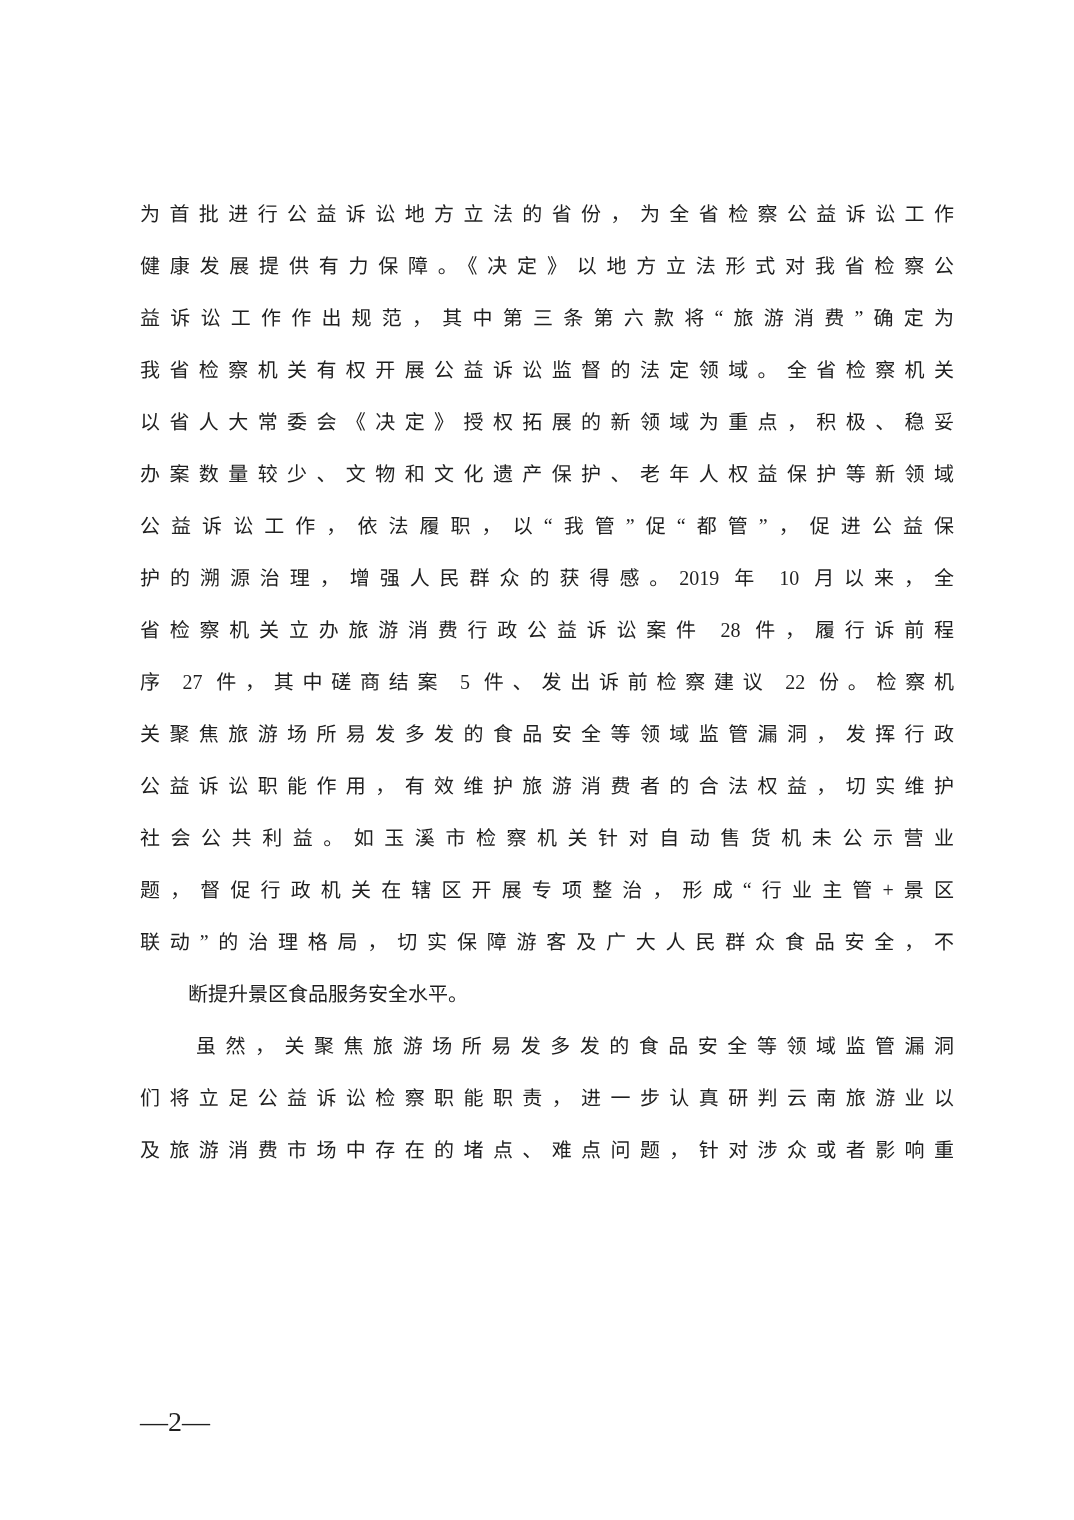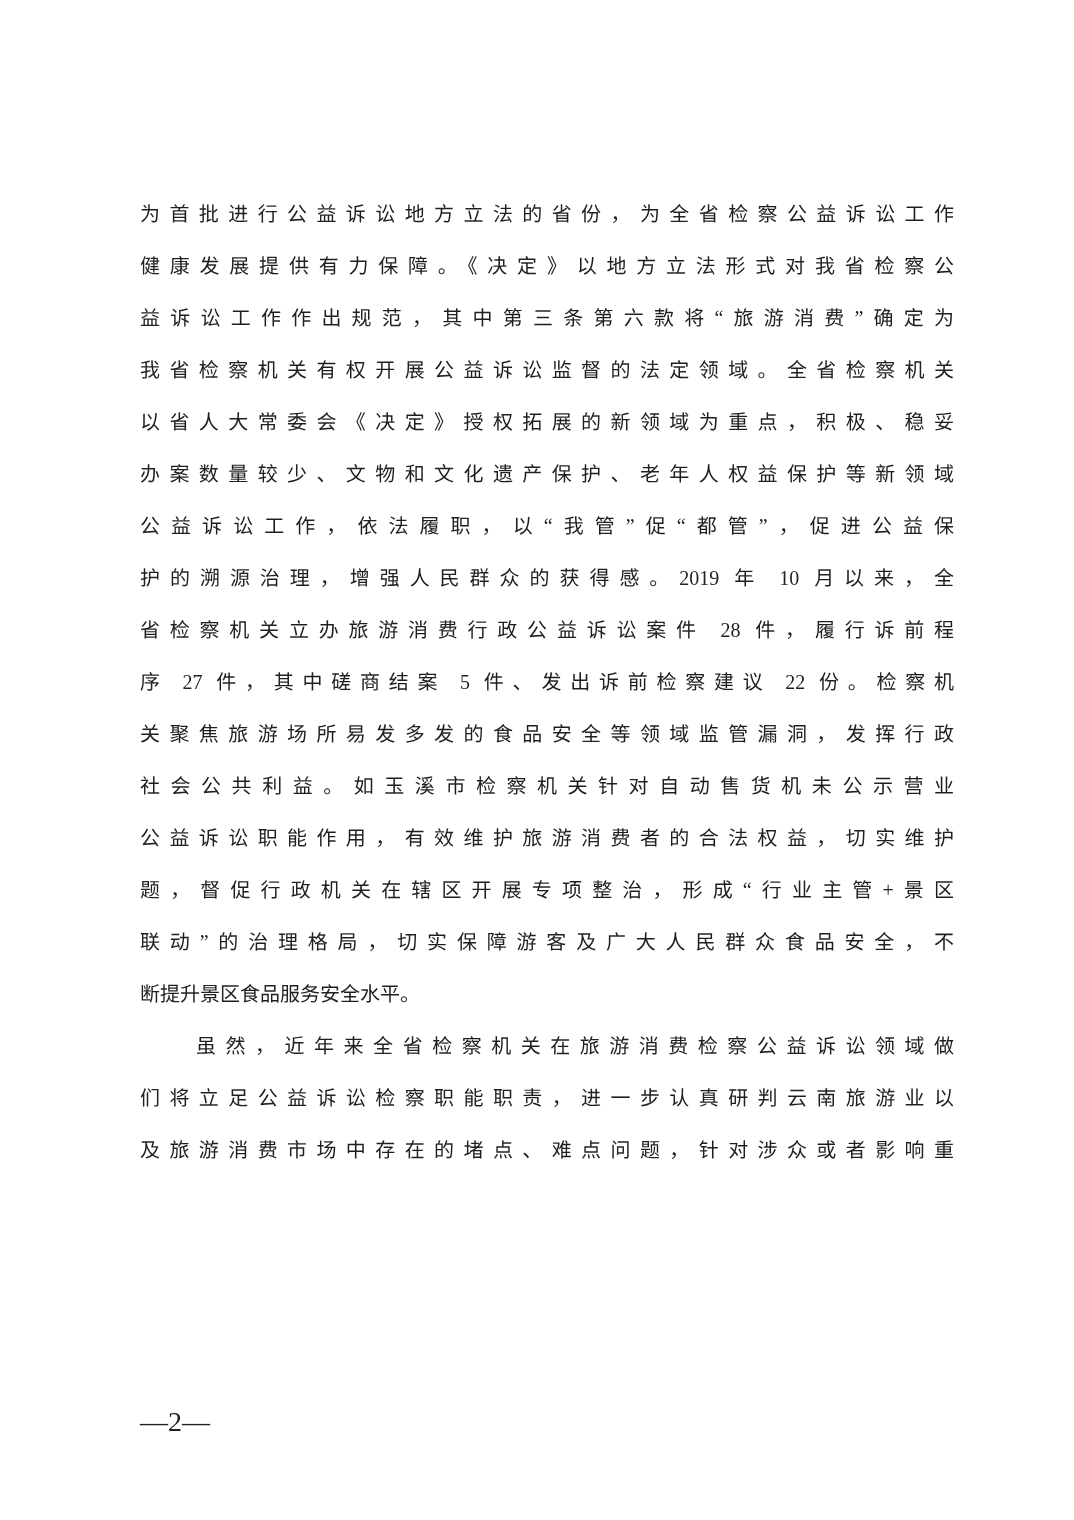--- a/index.html
+++ b/index.html
@@ -27,20 +27,21 @@
     line-height: 52px;
     height: 52px;
     white-space: normal;
     text-align: justify;
     text-align-last: justify;
     overflow: hidden;
   }
   .line.para-end {
     text-align: center;
     text-align-last: left;
+    margin-left: 48px;
   }
   .line.indent {
     text-indent: 56px;
   }
   .page-number {
     position: absolute;
     left: 140px;
     top: 1404px;
     font-size: 28px;
     line-height: 36px;
@@ -59,29 +60,29 @@
       <div class="line">健康发展提供有力保障。《决定》以地方立法形式对我省检察公</div>
       <div class="line">益诉讼工作作出规范，其中第三条第六款将“旅游消费”确定为</div>
       <div class="line">我省检察机关有权开展公益诉讼监督的法定领域。全省检察机关</div>
       <div class="line">以省人大常委会《决定》授权拓展的新领域为重点，积极、稳妥</div>
       <div class="line">办案数量较少、文物和文化遗产保护、老年人权益保护等新领域</div>
       <div class="line">公益诉讼工作，依法履职，以“我管”促“都管”，促进公益保</div>
       <div class="line">护的溯源治理，增强人民群众的获得感。2019 年 10 月以来，全</div>
       <div class="line">省检察机关立办旅游消费行政公益诉讼案件 28 件，履行诉前程</div>
       <div class="line">序 27 件，其中磋商结案 5 件、发出诉前检察建议 22 份。检察机</div>
       <div class="line">关聚焦旅游场所易发多发的食品安全等领域监管漏洞，发挥行政</div>
+      <div class="line">公益诉讼职能作用，有效维护旅游消费者的合法权益，切实维护</div>
       <div class="line">社会公共利益。如玉溪市检察机关针对自动售货机未公示营业</div>
-      <div class="line">公益诉讼职能作用，有效维护旅游消费者的合法权益，切实维护</div>
       <div class="line">题，督促行政机关在辖区开展专项整治，形成“行业主管+景区</div>
       <div class="line">联动”的治理格局，切实保障游客及广大人民群众食品安全，不</div>
       <div class="line para-end">断提升景区食品服务安全水平。</div>
     </div>
 
     <div class="paragraph">
-      <div class="line indent">虽然，近年来全省检察机关在旅游消费检察公益诉讼领域做</div>
+      <div class="line indent">虽然，关聚焦旅游场所易发多发的食品安全等领域监管漏洞</div>
       <div class="line">们将立足公益诉讼检察职能职责，进一步认真研判云南旅游业以</div>
       <div class="line">及旅游消费市场中存在的堵点、难点问题，针对涉众或者影响重</div>
     </div>
 
   </div>
 
   <div class="page-number">—2—</div>
 </div>
 
 </body></html>

